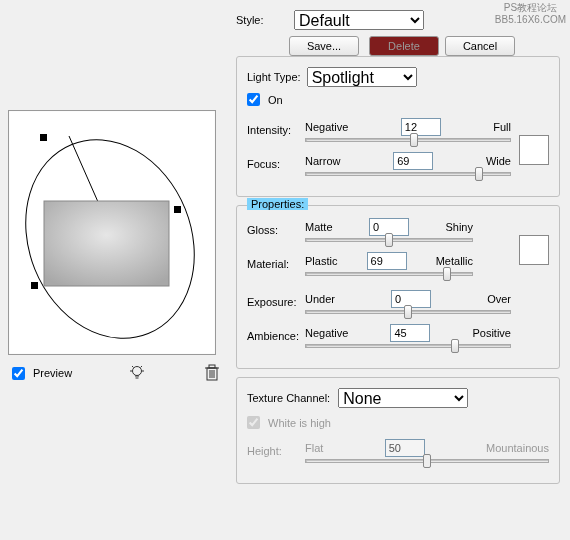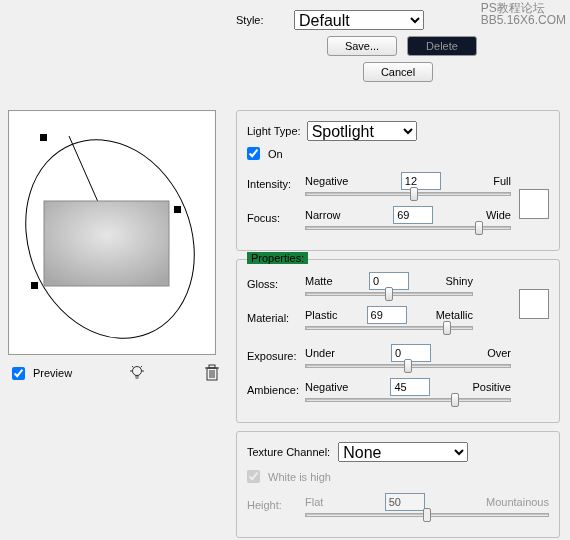--- a/index.html
+++ b/index.html
@@ -10,23 +10,23 @@
     background: #f0f0f0;
     color: #000;
     width: 570px;
     height: 540px;
     position: relative;
     overflow: hidden;
   }
   .watermark {
     position: absolute;
     top: 2px; right: 4px;
-    font-size: 12px;
+    font-size: 10px;
     color: #888;
-    text-align: left;
+    text-align: center;
     line-height: 12px;
     pointer-events: none;
   }
   .left-panel {
     position: absolute;
     left: 8px;
     top: 110px;
     width: 218px;
   }
   .preview-box {
@@ -60,21 +60,21 @@
     border: 1px solid #c0c0c0;
     border-radius: 3px;
     margin: 0 0 8px 0;
     padding: 8px 10px 10px 10px;
     position: relative;
   }
   .fieldset .legend-inline {
     position: absolute;
     top: -8px;
     left: 10px;
-    background: #15803d;
+    background: #7dd3fc;
     padding: 0 4px;
     font-size: 11px;
   }
   .right-col {
     position: absolute;
     left: 236px;
     top: 8px;
     width: 324px;
   }
   .row {
@@ -96,21 +96,21 @@
     background: linear-gradient(#fdfdfd,#e6e6e6);
     border: 1px solid #999;
     border-radius: 3px;
     padding: 3px 14px;
     font-size: 11px;
     cursor: pointer;
     min-width: 70px;
   }
   .btn.disabled {
     color: #999;
-    background: #0f172a;
+    background: #7f1d1d;
     cursor: default;
   }
   .slider-group {
     display: flex;
     align-items: center;
     margin: 4px 0 10px 0;
   }
   .slider-group .label {
     width: 58px;
   }
@@ -217,21 +217,21 @@
 </div>
 
 <div class="right-col">
 
   <div class="row" style="margin-bottom:6px;">
     <span class="label">Style:</span>
     <select style="width:130px">
       <option>Default</option>
     </select>
   </div>
-  <div class="row" style="margin-bottom:28px; justify-content:center;flex-direction:column;">
+  <div class="row" style="margin-bottom:0; justify-content:center;">
     <div style="display:flex; gap:10px; margin-left:8px;">
       <button class="btn">Save...</button>
       <button class="btn disabled">Delete</button>
     </div>
     <button class="btn">Cancel</button>
   </div>
 
   <div class="fieldset">
     <div class="row">
       <span>Light Type:</span>

